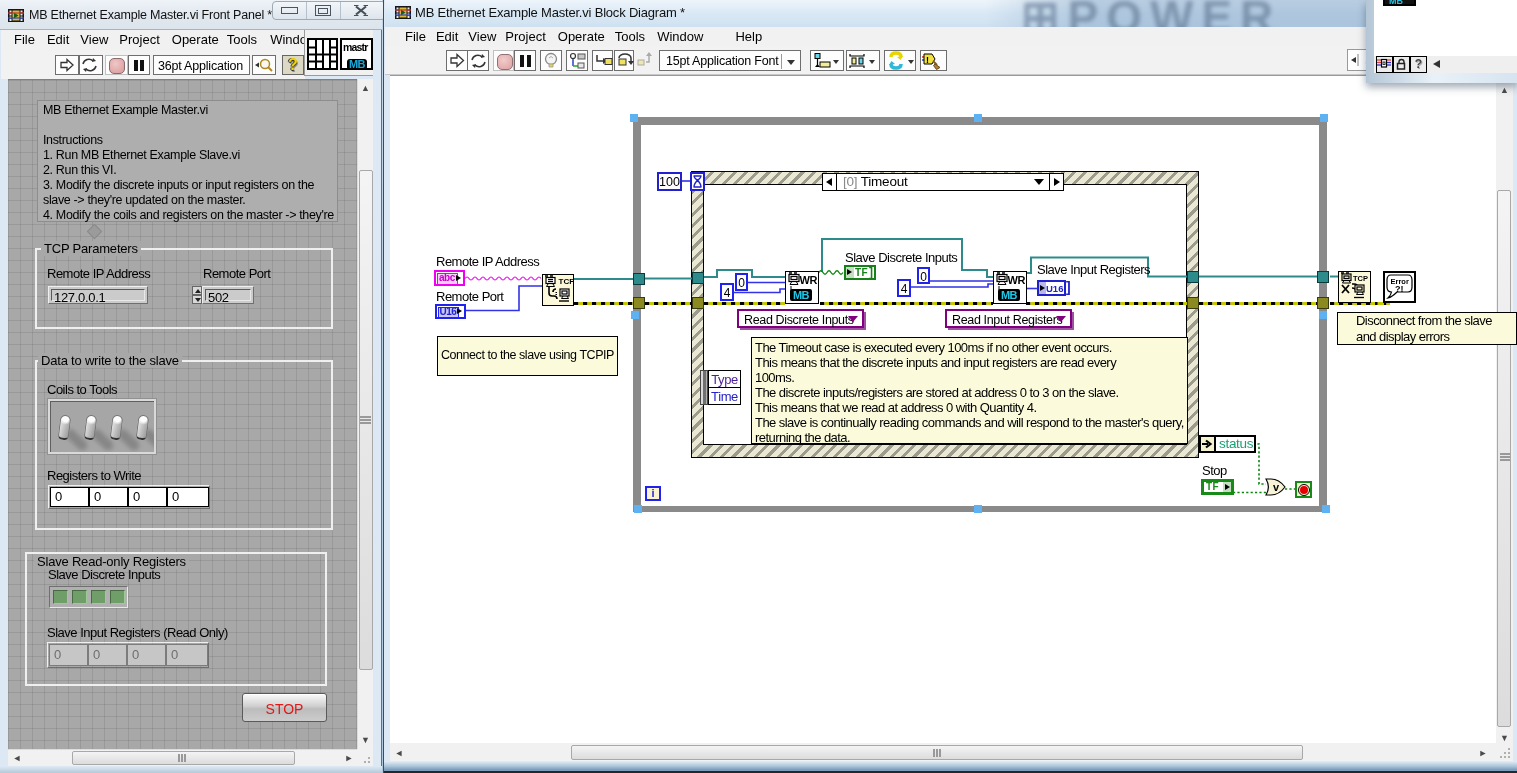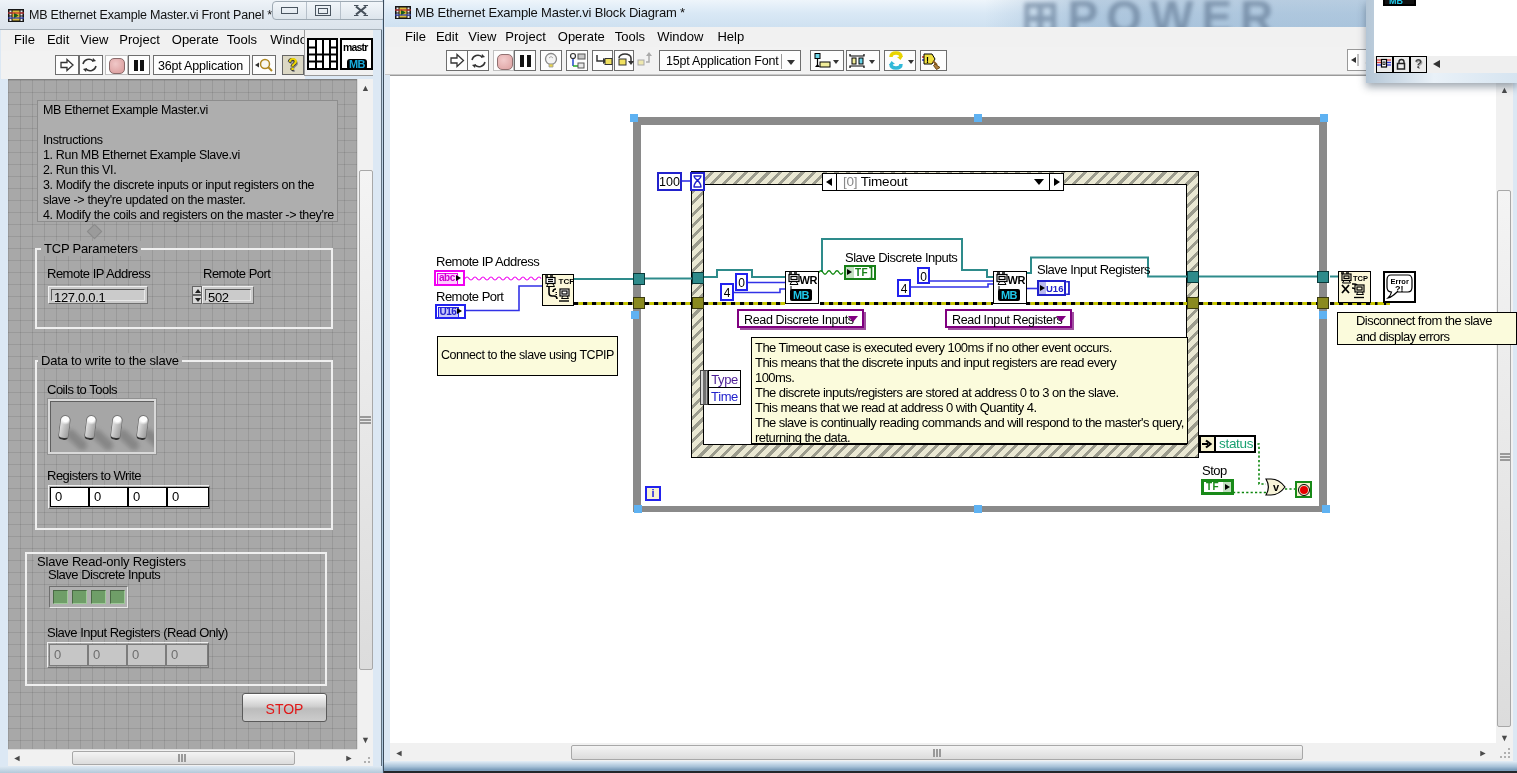--- a/index.html
+++ b/index.html
@@ -245,21 +245,21 @@
         </g>
         <rect x="4.5" y="2.5" width="7" height="10" fill="#d8b83a"></rect>
         <path d="M6 4.5 L10.5 7.5 L6 10.5 Z" fill="#1a5c1a"></path>
         <line x1="0" y1="5" x2="16" y2="5" stroke="#cc3333" stroke-width="1.2"></line>
         <line x1="0" y1="10" x2="16" y2="10" stroke="#3344bb" stroke-width="1.2"></line>
       </svg>
   </div>
   <div class="abs tb-text" style="left:31px;top:5px;letter-spacing:-0.2px;">MB Ethernet Example Master.vi Block Diagram *</div>
 
   <div class="abs menu" style="left:1px;top:27px;width:1133px;height:20px;background:#f1f1f1;">
-    <span style="margin-left:20px;">File</span><span style="margin-left:10px;">Edit</span><span style="margin-left:10px;">View</span><span style="margin-left:9px;">Project</span><span style="margin-left:12px;">Operate</span><span style="margin-left:10px;">Tools</span><span style="margin-left:12px;">Window</span><span style="margin-left:14px;">Help</span>
+    <span style="margin-left:20px;">File</span><span style="margin-left:10px;">Edit</span><span style="margin-left:10px;">View</span><span style="margin-left:9px;">Project</span><span style="margin-left:12px;">Operate</span><span style="margin-left:10px;">Tools</span><span style="margin-left:12px;">Window</span><span style="margin-left:32px;">Help</span>
   </div>
 
   <div class="abs" style="left:1px;top:47px;width:1133px;height:28px;background:#f2f2f2;border-bottom:1px solid #c8c8c8;box-sizing:border-box;"></div>
   <div id="bdtools">
     <div class="btn" style="left:62px;top:50px;width:22px;height:21px;"><svg width="20" height="19">
           <path d="M4 7 h6 v-3.5 l6.5 6 -6.5 6 v-3.5 h-6 Z" fill="#fff" stroke="#333" stroke-width="1.3"></path>
         </svg></div>
     <div class="btn" style="left:83px;top:50px;width:22px;height:21px;"><svg width="21" height="20">
           <path d="M4 9 a6 6 0 0 1 10 -3" fill="none" stroke="#333" stroke-width="1.5"></path>
           <path d="M17 11 a6 6 0 0 1 -10 3" fill="none" stroke="#333" stroke-width="1.5"></path>

